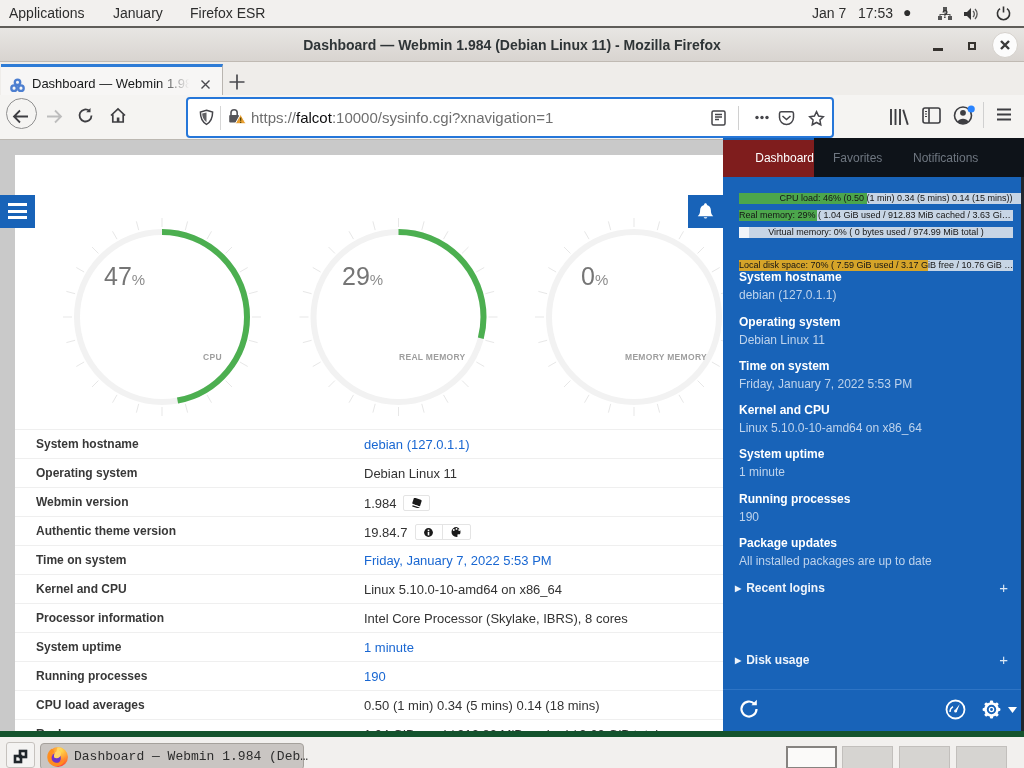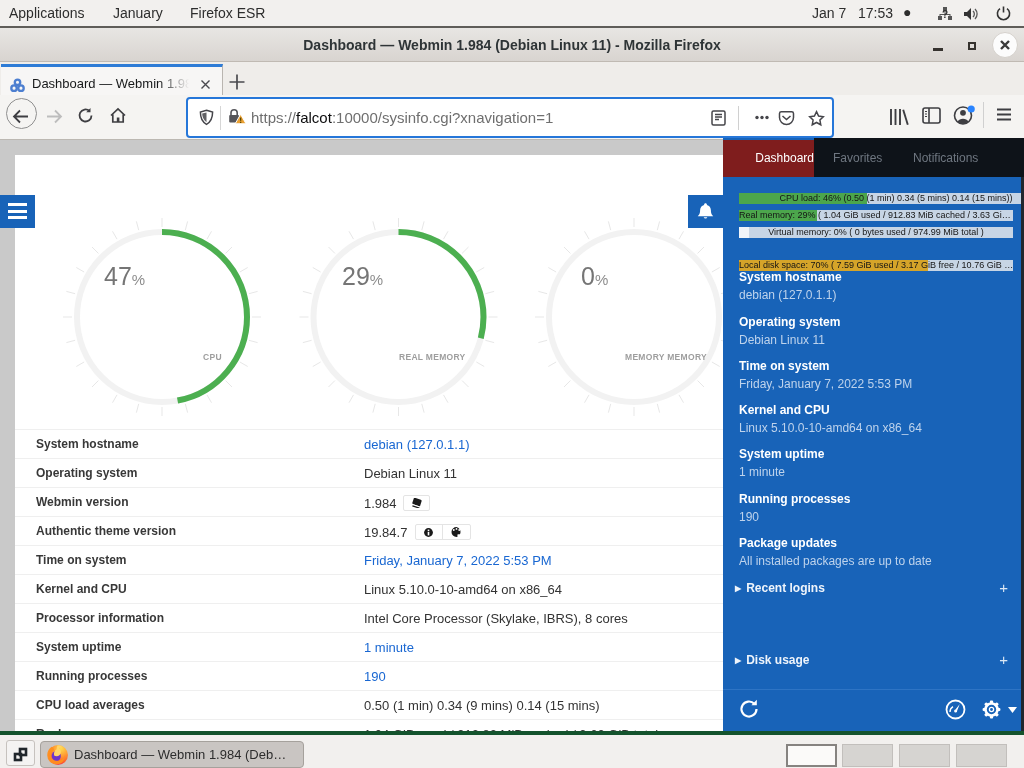--- a/index.html
+++ b/index.html
@@ -47,21 +47,21 @@
   .ptxt{position:relative;}
   .sgroup{position:absolute;left:16px;width:275px;}
   .sgroup .h{font-size:12px;font-weight:bold;color:#fff;}
   .sgroup .v{font-size:12px;color:#bed3ec;margin-top:4px;}
   .scollapse{position:absolute;left:12px;width:276px;font-size:12px;font-weight:bold;color:#eef4fb;}
   .scollapse .plus{position:absolute;right:3px;top:-2px;font-weight:normal;font-size:15px;color:#dce8f5;}
   #sbfoot{position:absolute;left:0;bottom:0;width:301px;height:41px;border-top:1px solid #2e74c4;}
   
   #rstrip{position:absolute;left:1021px;top:37px;width:3px;height:554px;background:#20262e;}
   
-  #taskbar{left:0;top:731px;width:1024px;height:37px;background:#f2f0ee;border-top:4px solid #14532d;box-sizing:border-box;}
+  #taskbar{left:0;top:731px;width:1024px;height:37px;background:#f2f0ee;border-top:6px solid #14532d;box-sizing:border-box;font-family:Liberation Mono, monospace;}
   #winbtn{position:absolute;left:40px;top:6px;width:264px;height:27px;background:#c9c5c2;border:1px solid #a5a19c;border-radius:4px;box-sizing:border-box;}
   #winbtn span{position:absolute;left:33px;top:5px;font-size:13px;color:#2d2d2d;white-space:nowrap;}
   .wsbox{position:absolute;top:9px;width:51px;height:23px;background:#d6d4d1;border:1px solid #c2bfbc;box-sizing:border-box;}
   svg{display:block;}
 </style>
 </head>
 <body>
 <div id="screen">
 
   <div id="panel" class="abs">
@@ -313,21 +313,21 @@
     <div class="trow" style="top:492px;">
         <span class="lbl">System uptime</span>
         <span class="val"><a>1 minute</a></span>
       </div>
     <div class="trow" style="top:521px;">
         <span class="lbl">Running processes</span>
         <span class="val"><a>190</a></span>
       </div>
     <div class="trow" style="top:550px;">
         <span class="lbl">CPU load averages</span>
-        <span class="val">0.50 (1 min) 0.34 (9 mins) 0.14 (15 mins)</span>
+        <span class="val">0.50 (1 min) 0.34 (5 mins) 0.14 (18 mins)</span>
       </div>
     <div class="trow" style="top:579px;">
         <span class="lbl">Real memory</span>
         <span class="val">1.04 GiB used / 912.83 MiB cached / 3.63 GiB total</span>
       </div>
 
     <div id="sidebar">
       <div id="sbtabs">
         <div id="sbtab-active">Dashboard</div>
         <span class="sbtab" style="left:110px;">Favorites</span>

